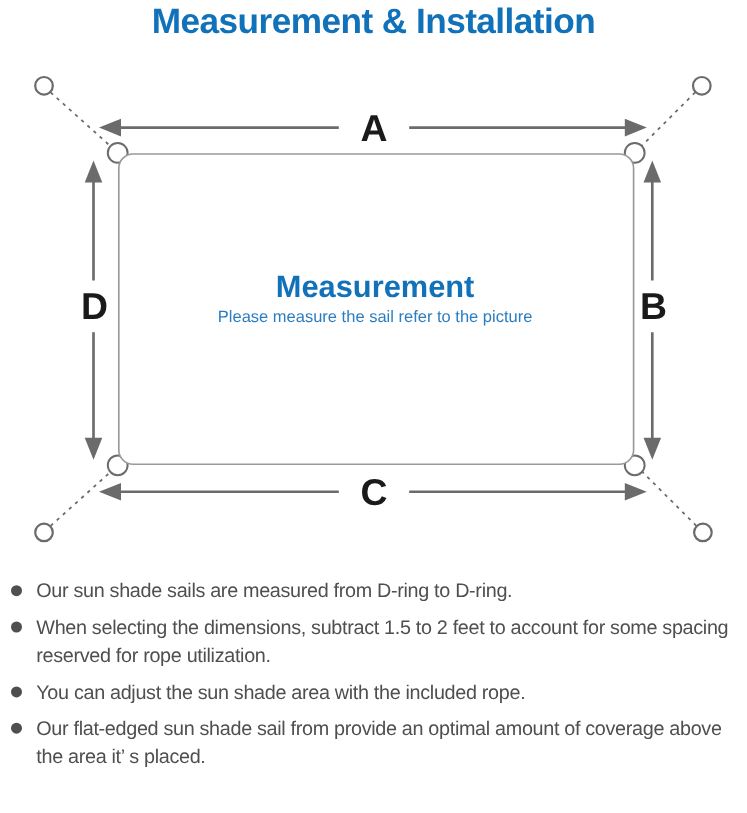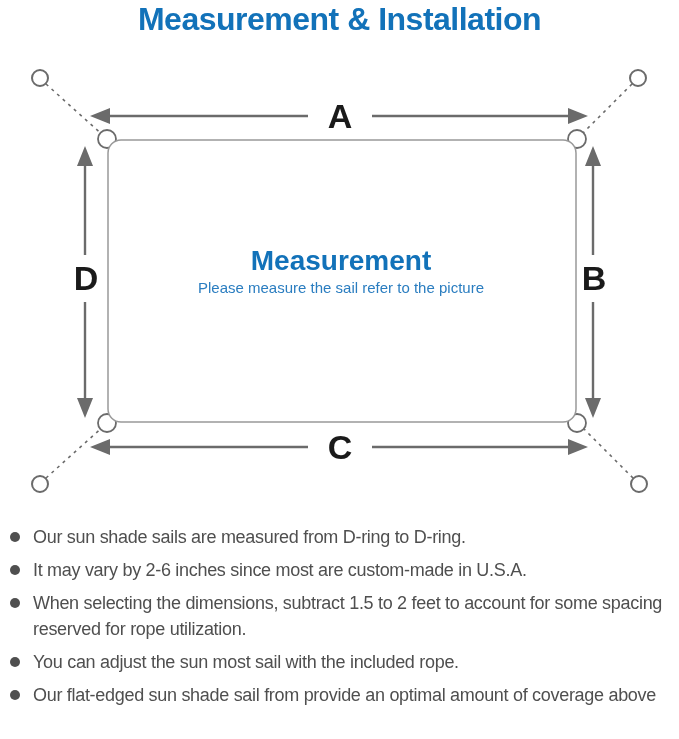--- a/index.html
+++ b/index.html
@@ -134,29 +134,25 @@
     <text class="center-subtitle" x="341" y="293" text-anchor="middle">Please measure the sail refer to the picture</text>
   </svg>
 
   <div class="bullets">
     <div class="bullet-row">
       <span class="bullet-dot"></span>
       <span class="bullet-text">Our sun shade sails are measured from D-ring to D-ring.</span>
     </div>
     <div class="bullet-row">
       <span class="bullet-dot"></span>
-      <span class="bullet-text">It may vary by 2-6 inches since most are custom-made in U.S.A.</span>
-    </div>
-    <div class="bullet-row">
-      <span class="bullet-dot"></span>
       <span class="bullet-text">When selecting the dimensions, subtract 1.5 to 2 feet to account for some spacing reserved for rope utilization.</span>
     </div>
     <div class="bullet-row">
       <span class="bullet-dot"></span>
-      <span class="bullet-text">You can adjust the sun most sail with the included rope.</span>
+      <span class="bullet-text">You can adjust the sun shade area with the included rope.</span>
     </div>
     <div class="bullet-row">
       <span class="bullet-dot"></span>
       <span class="bullet-text">Our flat-edged sun shade sail from provide an optimal amount of coverage above the area it’ s placed.</span>
     </div>
   </div>
 
 </div>
 
 </body></html>

